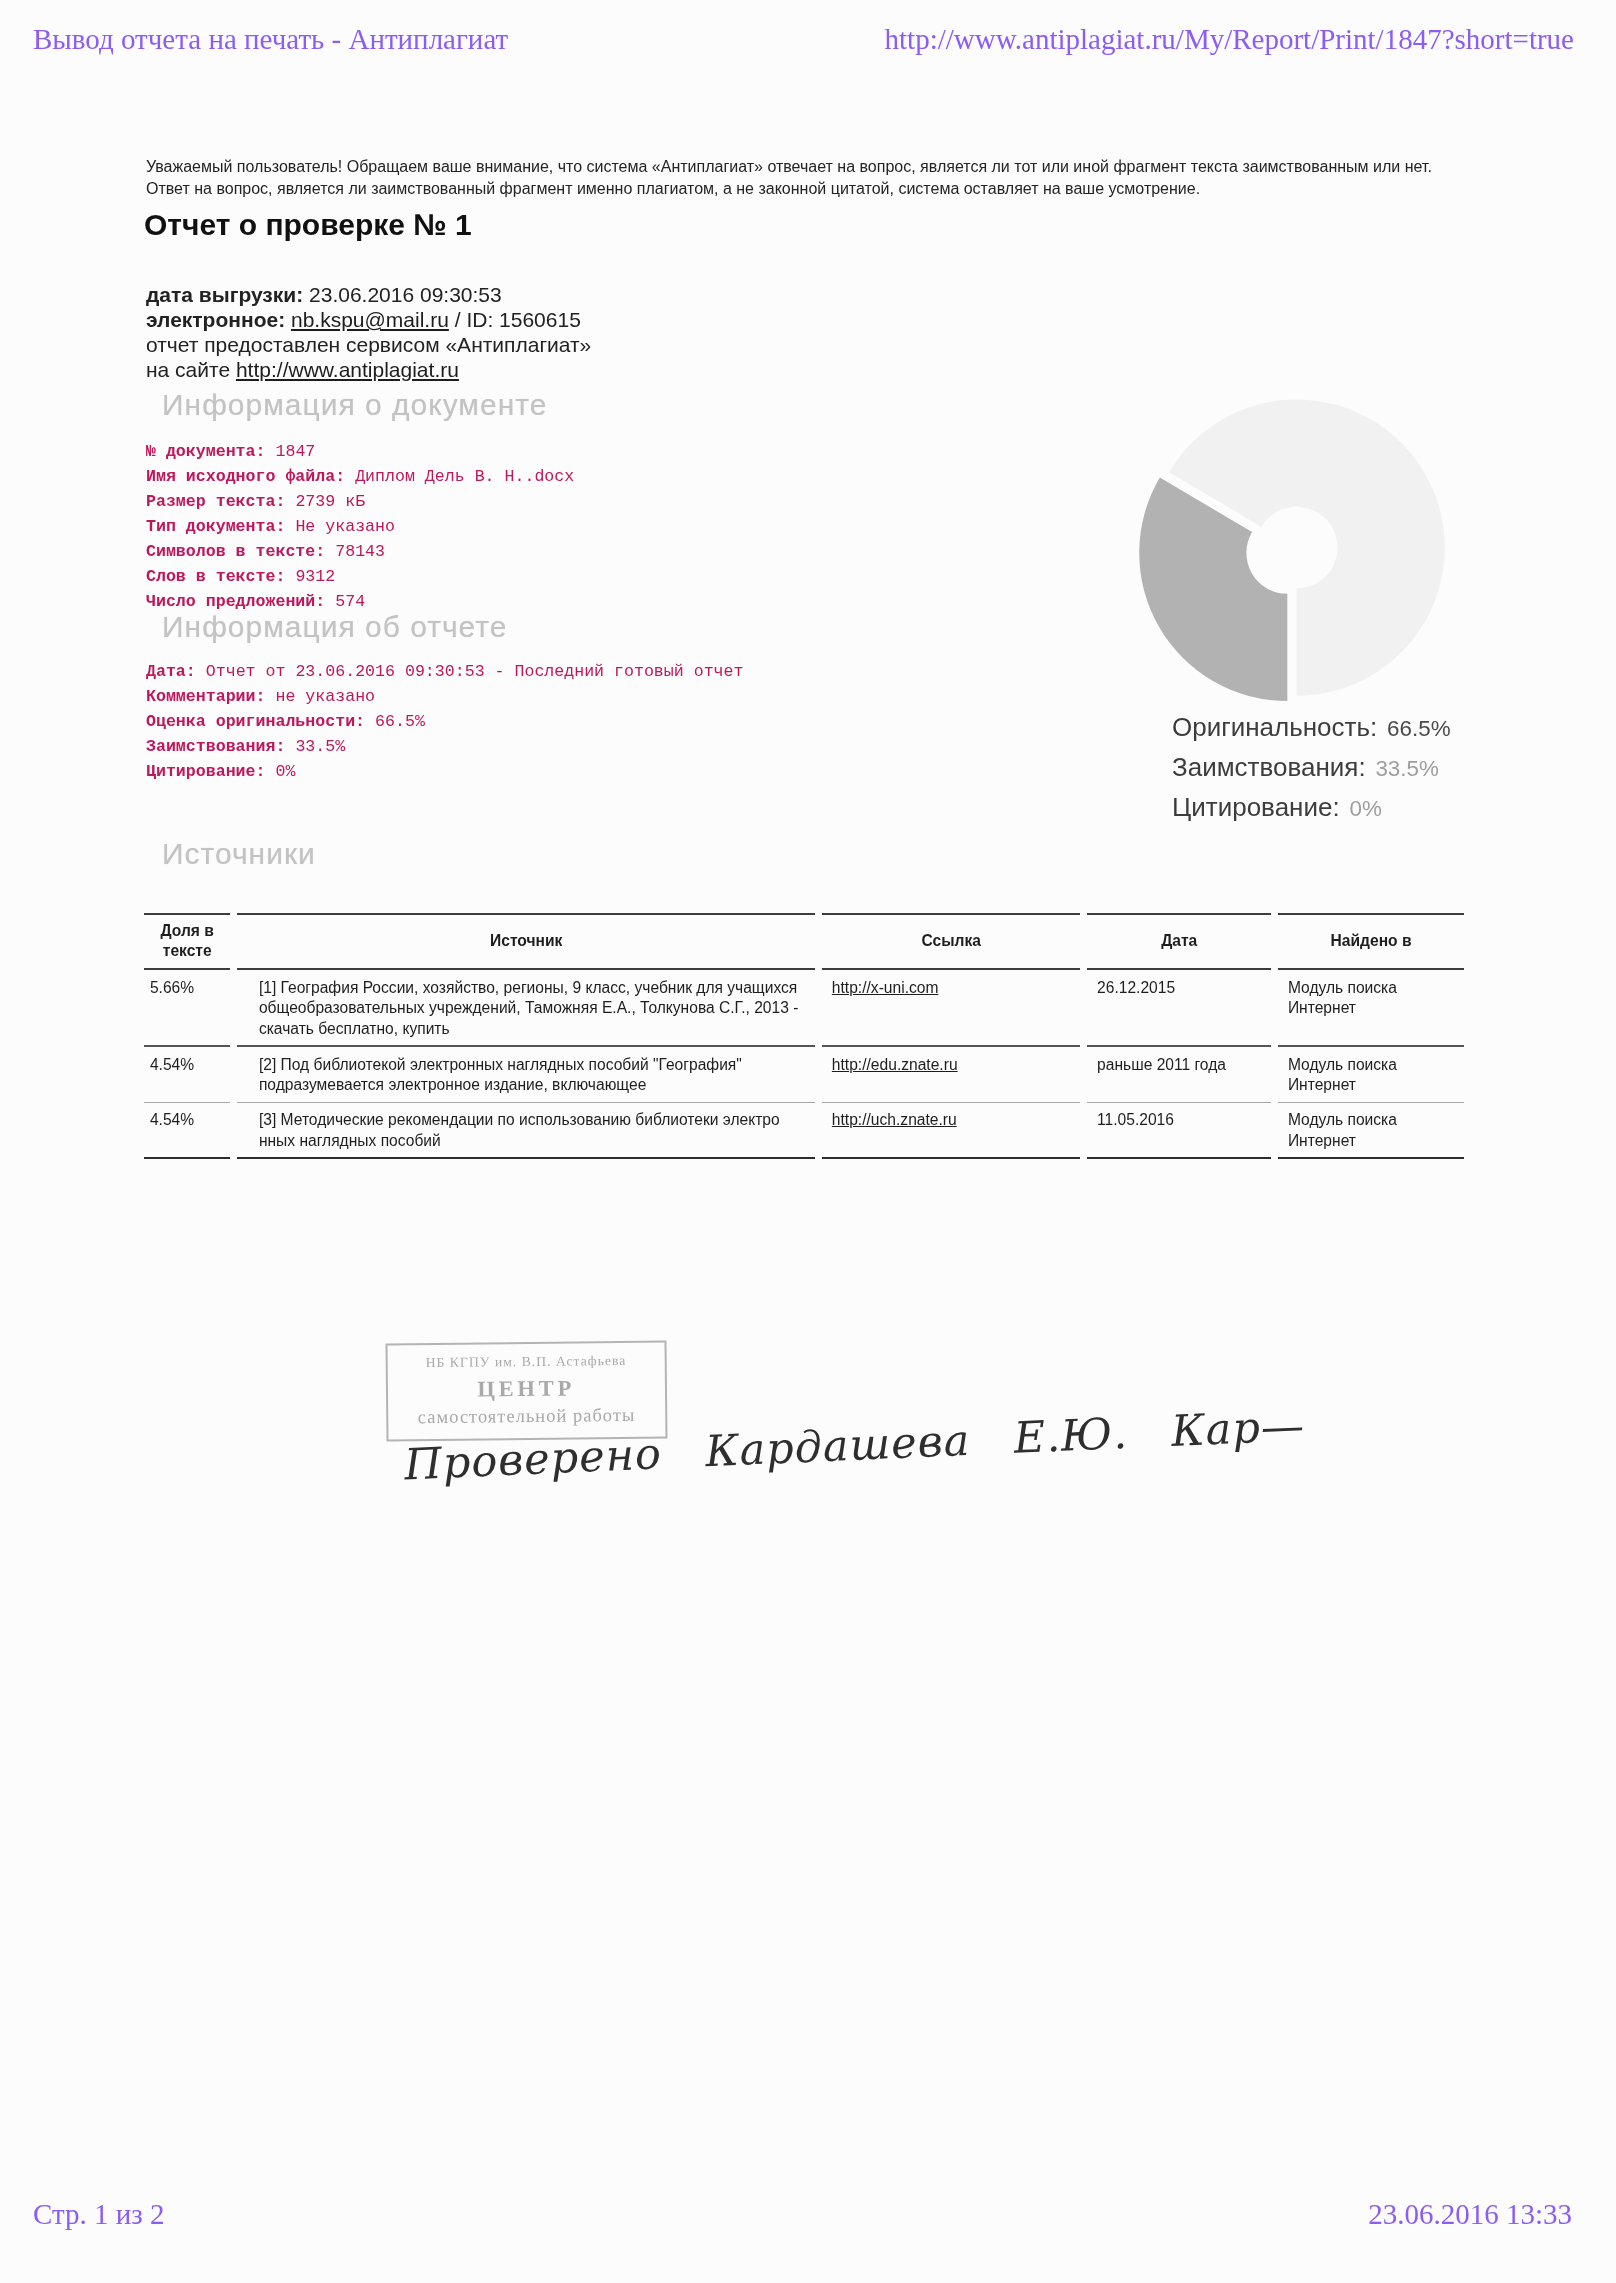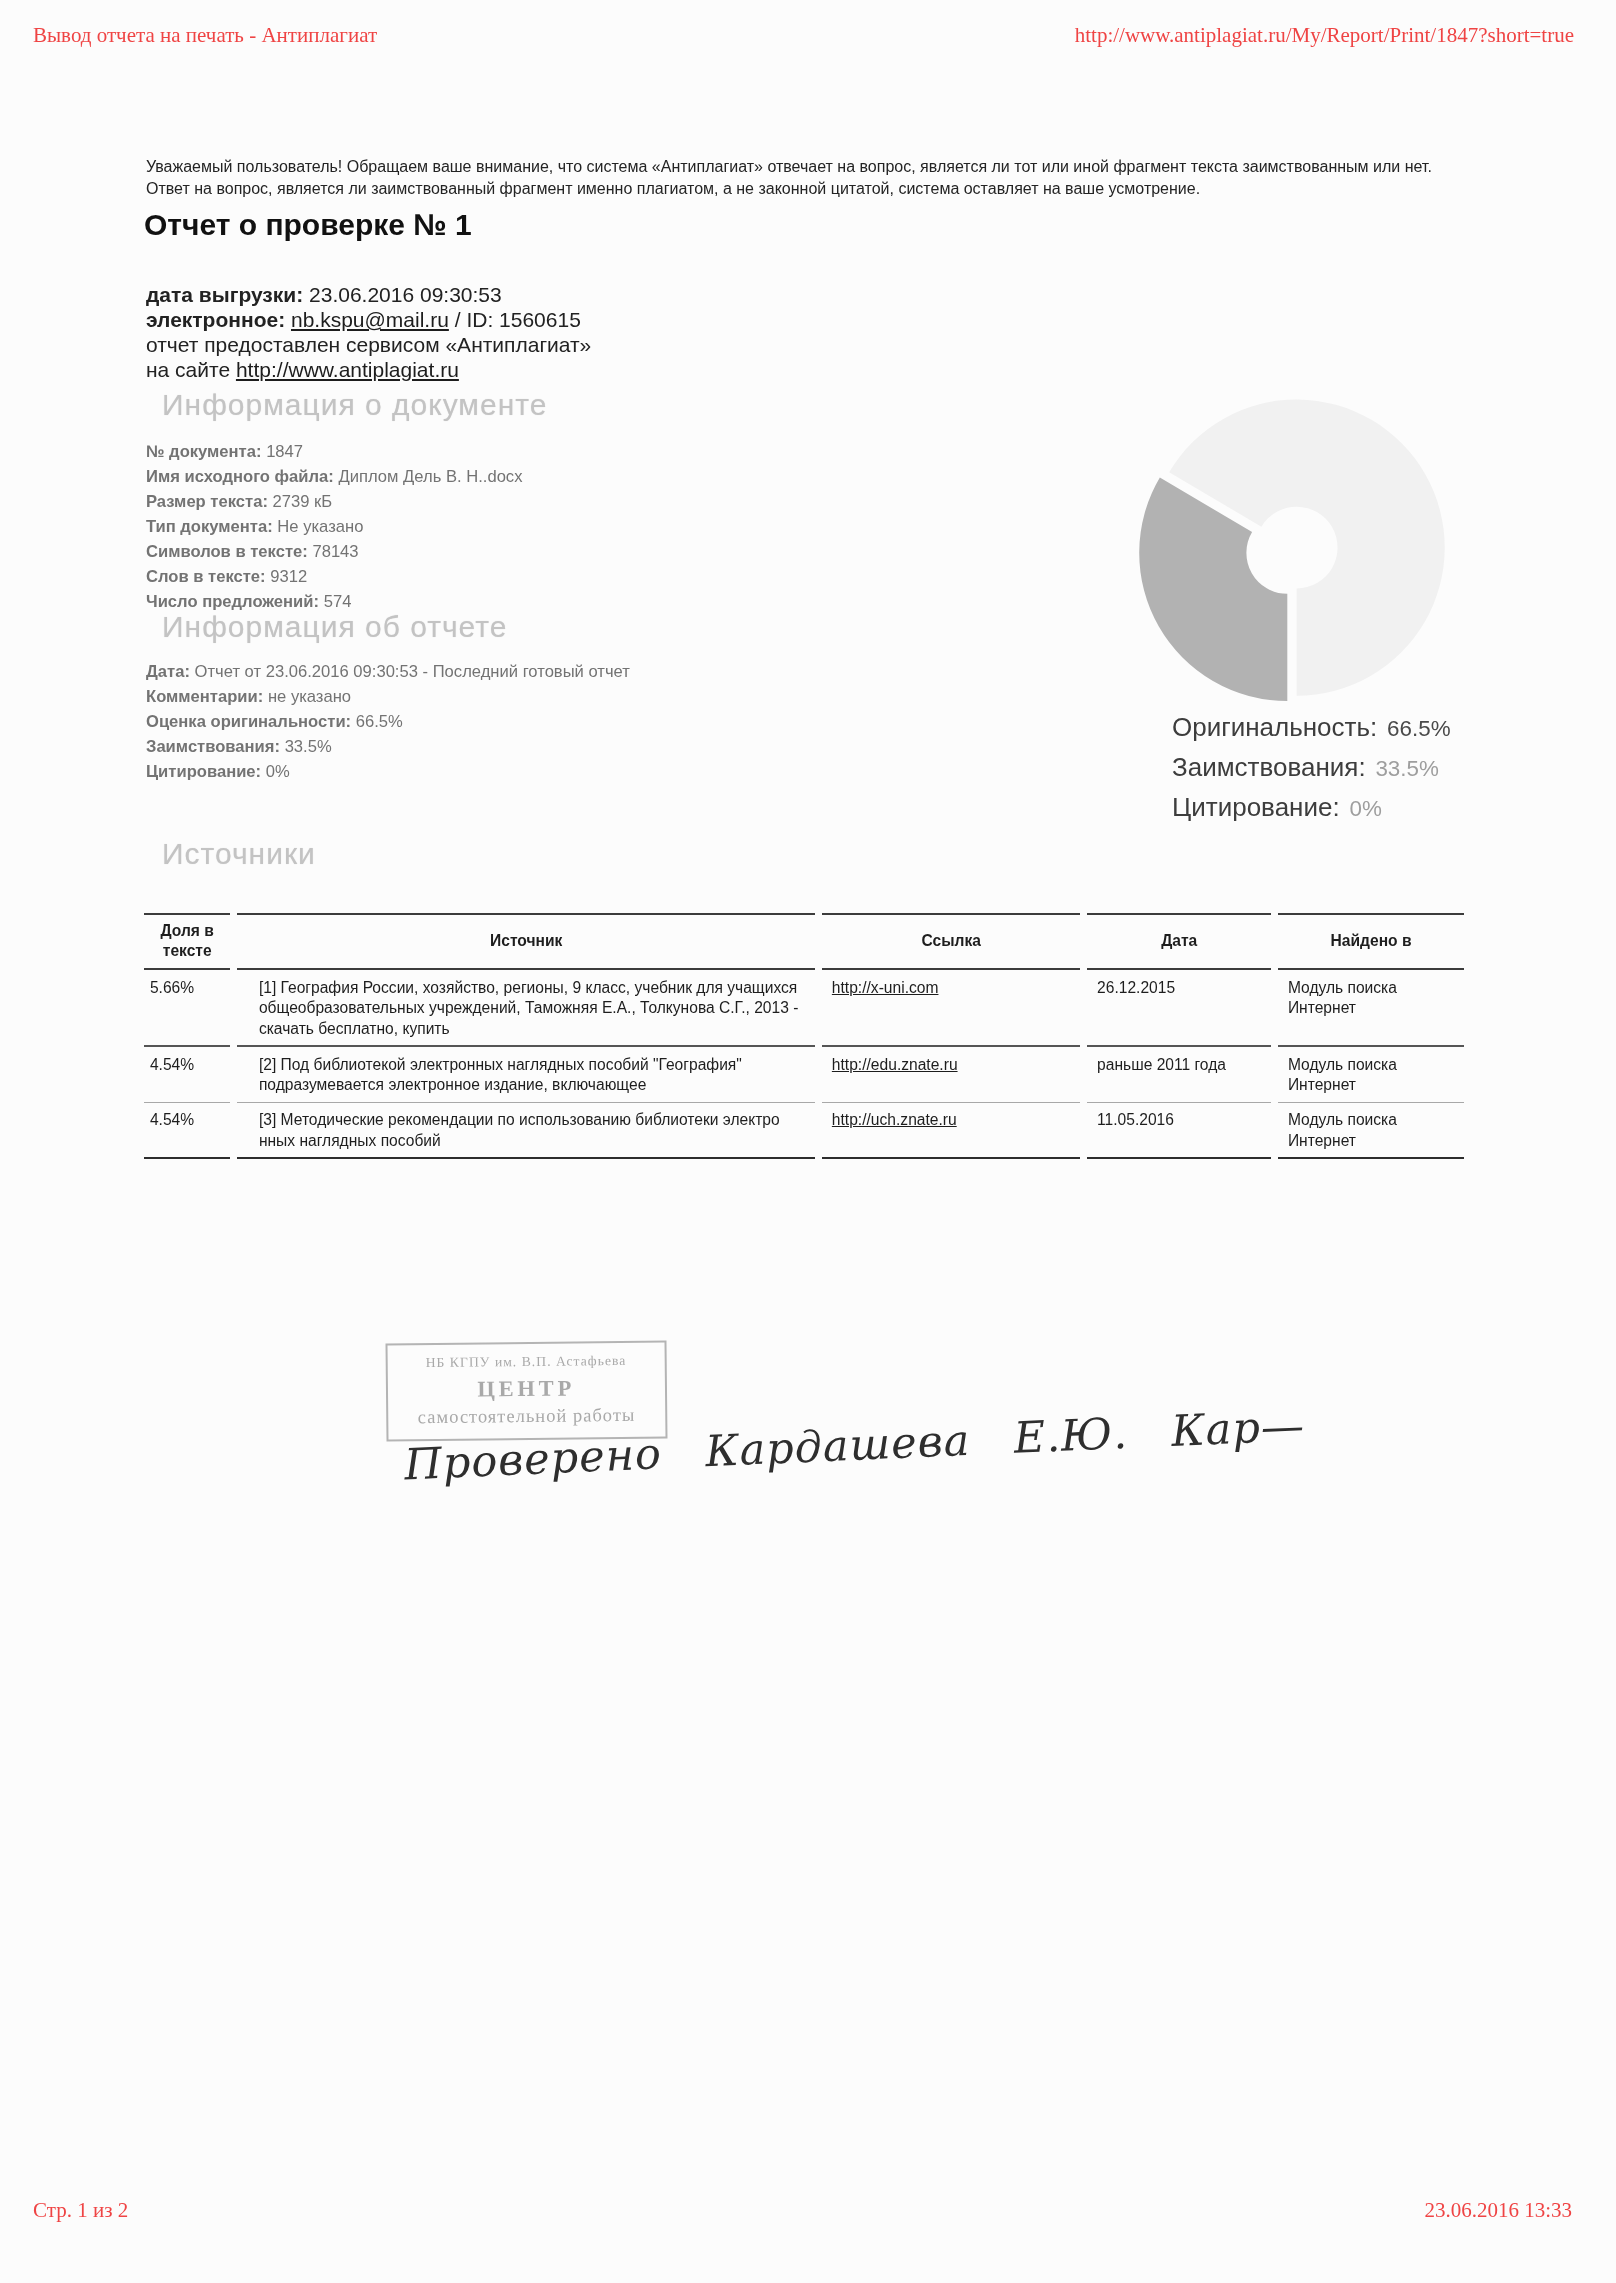--- a/index.html
+++ b/index.html
@@ -9,21 +9,21 @@
     width:1617px;height:2283px;
     background:#fcfcfc;
     font-family:"Liberation Sans","DejaVu Sans",sans-serif;
     color:#1f1f1f;
     overflow:hidden;
   }
   .serif{font-family:"Liberation Serif","DejaVu Serif",serif;}
   .abs{position:absolute;}
 
   
-  .chrome{font-size:21px;color:#ef4444;}
+  .chrome{font-size:29px;color:#8b5cf6;}
   #browser-title{left:33px;top:23.4px;}
   #browser-url{right:43px;top:23.4px;}
   #footer-left{left:33px;top:2198px;}
   #footer-right{right:45px;top:2198px;}
 
   
   #notice{left:146px;top:156px;width:1312px;font-size:16px;line-height:22.4px;color:#242424;}
 
   
   #report-title{left:144px;top:208px;font-size:30px;font-weight:bold;color:#111;}
@@ -34,21 +34,21 @@
   .lnk{text-decoration:underline;color:#1d1d1d;}
 
   
   .section-heading{font-size:30px;font-weight:normal;color:#c3c3c3;letter-spacing:1px;
     text-shadow:0 0 1px #d8d8d8;margin-left:16px;}
   #doc-heading{left:146px;top:388px;}
   #rep-heading{left:146px;top:610px;}
   #src-heading{left:146px;top:837px;}
 
   
-  .fields{font-size:16.6px;line-height:25px;color:#737373;}
+  .fields{font-size:16.6px;line-height:25px;color:#be185d;font-family:Liberation Mono, monospace;}
   #doc-fields{left:146px;top:439px;}
   #rep-fields{left:146px;top:659px;}
 
   
   #pie-wrap{left:1131px;top:380px;width:341px;height:341px;}
 
   
   #legend{left:1172px;top:709px;line-height:36px;white-space:nowrap;}
   .legend-label{font-size:26px;color:#3d3d3d;}
   .legend-value{font-size:22.4px;margin-left:9.8px;}

